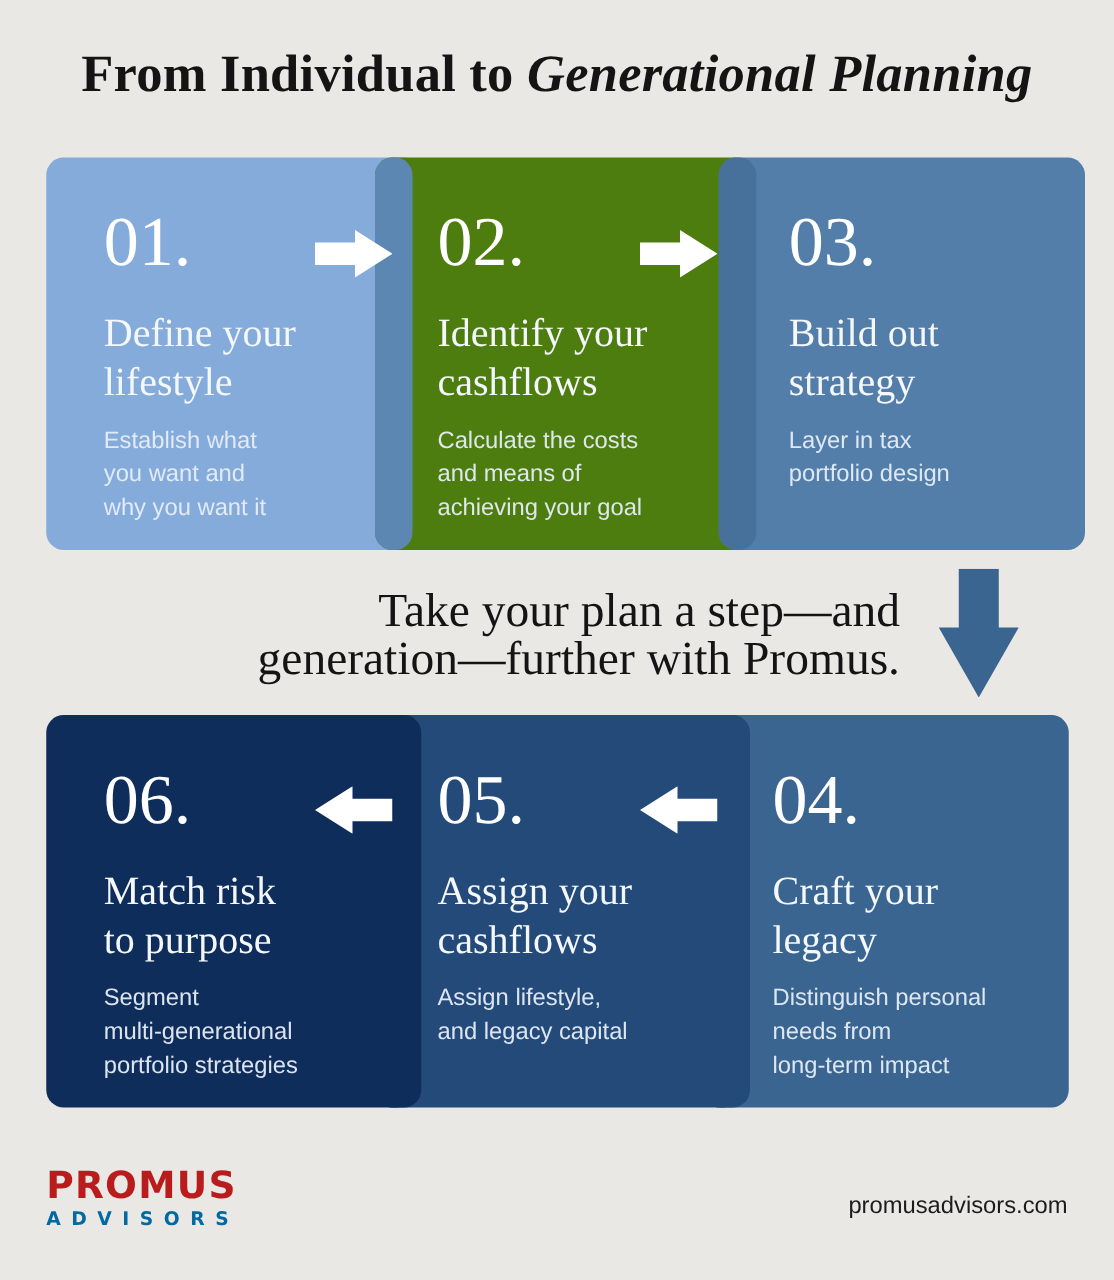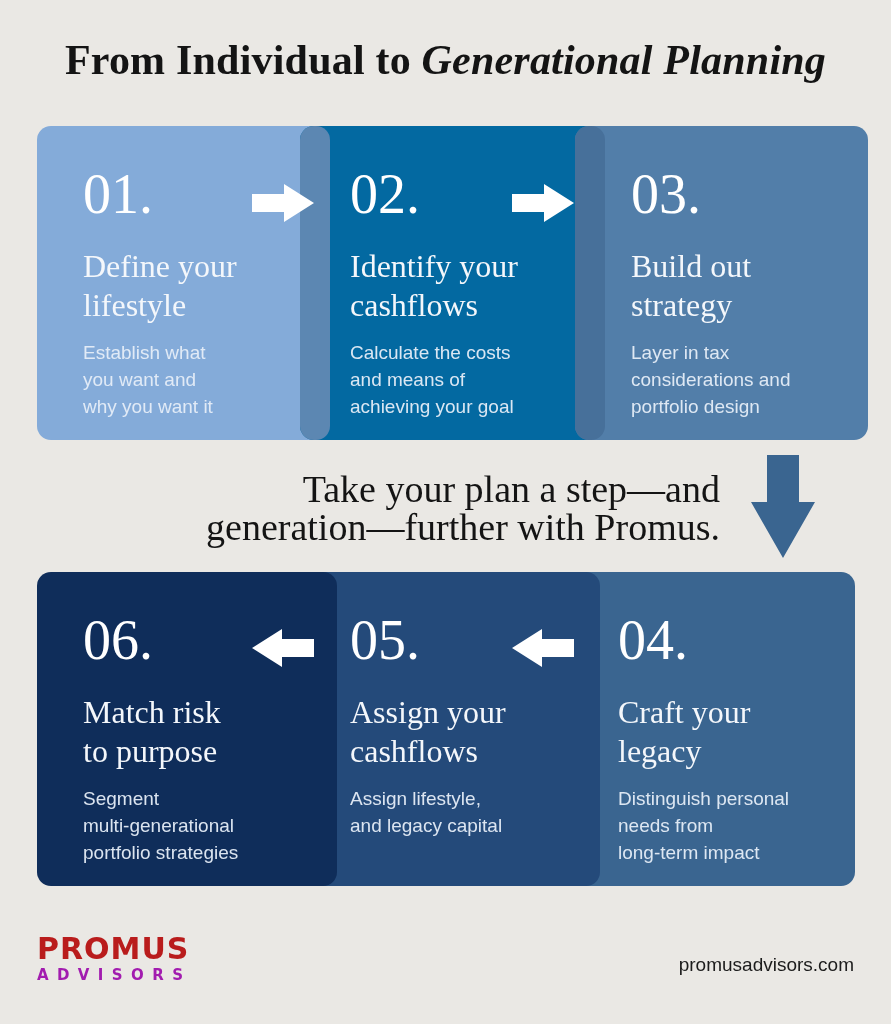--- a/index.html
+++ b/index.html
@@ -49,21 +49,21 @@
     }
 
     .logo { position: absolute; left: 37px; top: 934px; }
     .logo-top {
       font-family: "DejaVu Sans", sans-serif; font-weight: bold; font-size: 30px;
       line-height: 30px; color: #b91c1c; letter-spacing: 1px;
     }
     .logo-bottom {
       margin-top: 2px;
       font-family: "DejaVu Sans", sans-serif; font-weight: bold; font-size: 15px;
-      line-height: 18px; color: #a21caf; letter-spacing: 8.4px;
+      line-height: 18px; color: #0369a1; letter-spacing: 8.4px;
     }
     .site {
       position: absolute; right: 37px; top: 954px;
       font-family: "Liberation Sans", sans-serif; font-size: 19px; color: #1c1c1c;
     }
   </style>
 </head>
 <body>
 
 <h1 class="title"><span>From Individual to </span><em>Generational Planning</em></h1>
@@ -77,21 +77,21 @@
         <div>lifestyle</div>
       </div>
       <div class="desc">
         <div>Establish what</div>
         <div>you want and</div>
         <div>why you want it</div>
       </div>
     </div>
   </div>
 
-  <div class="card" style="left:263px; width:300px; background:#0369a1; z-index:2;padding-left:20px;">
+  <div class="card" style="left:263px; width:300px; background:#4d7c0f; z-index:2;padding-left:20px;">
     <div class="strip" style="background:#5c87b2;"></div>
     <div class="content" style="left:50px;">
       <div class="num">02.</div>
       <div class="heading">
         <div>Identify your</div>
         <div>cashflows</div>
       </div>
       <div class="desc">
         <div>Calculate the costs</div>
         <div>and means of</div>
@@ -103,21 +103,20 @@
   <div class="card" style="left:538px; width:293px; background:#527ea9; z-index:3;">
     <div class="strip" style="background:#47709a;"></div>
     <div class="content" style="left:56px;">
       <div class="num">03.</div>
       <div class="heading">
         <div>Build out</div>
         <div>strategy</div>
       </div>
       <div class="desc">
         <div>Layer in tax</div>
-        <div>considerations and</div>
         <div>portfolio design</div>
       </div>
     </div>
   </div>
 </div>
 
 <svg class="arrow" style="left:252px; top:184px;" width="62" height="38" viewBox="0 0 62 38">
   <polygon points="0,10 32,10 32,0 62,19 32,38 32,28 0,28" fill="#ffffff"></polygon>
 </svg>
 <svg class="arrow" style="left:512px; top:184px;" width="62" height="38" viewBox="0 0 62 38">

